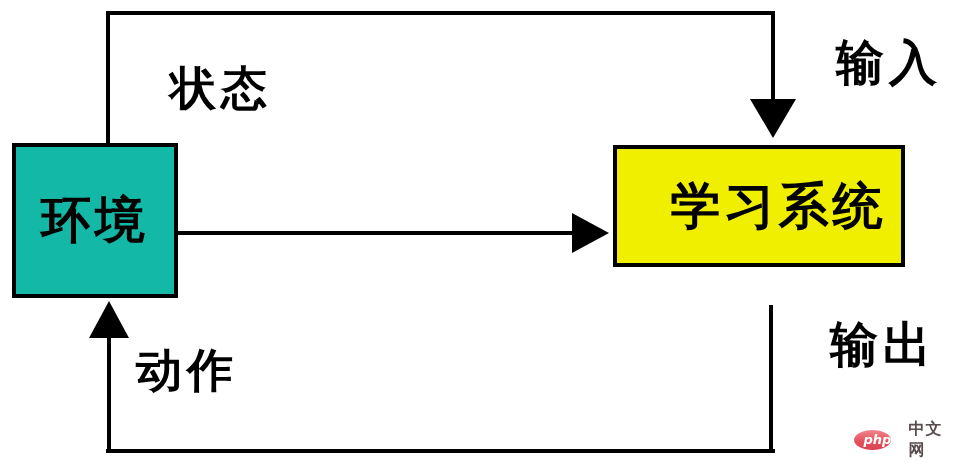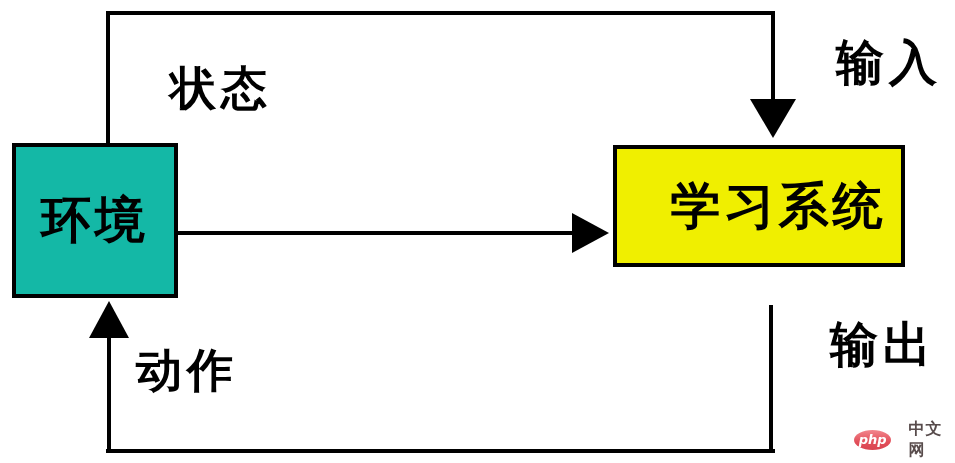--- a/index.html
+++ b/index.html
@@ -95,21 +95,21 @@
   
   .watermark {
     position: absolute;
     left: 854px; top: 419px;
     display: flex;
     align-items: center;
   }
   .php-badge {
     display: inline-flex;
     align-items: center;
-    justify-content: center;
+    justify-content: flex-end;
     width: 41px;
     height: 20px;
     border-radius: 50%;
     background: linear-gradient(180deg, #f2868d 0%, #e24f5a 60%, #d94450 100%);
     color: #ffffff;
     font-size: 13px;
     font-weight: bold;
     font-style: italic;
     font-family: "DejaVu Sans", sans-serif;
     line-height: 1;

